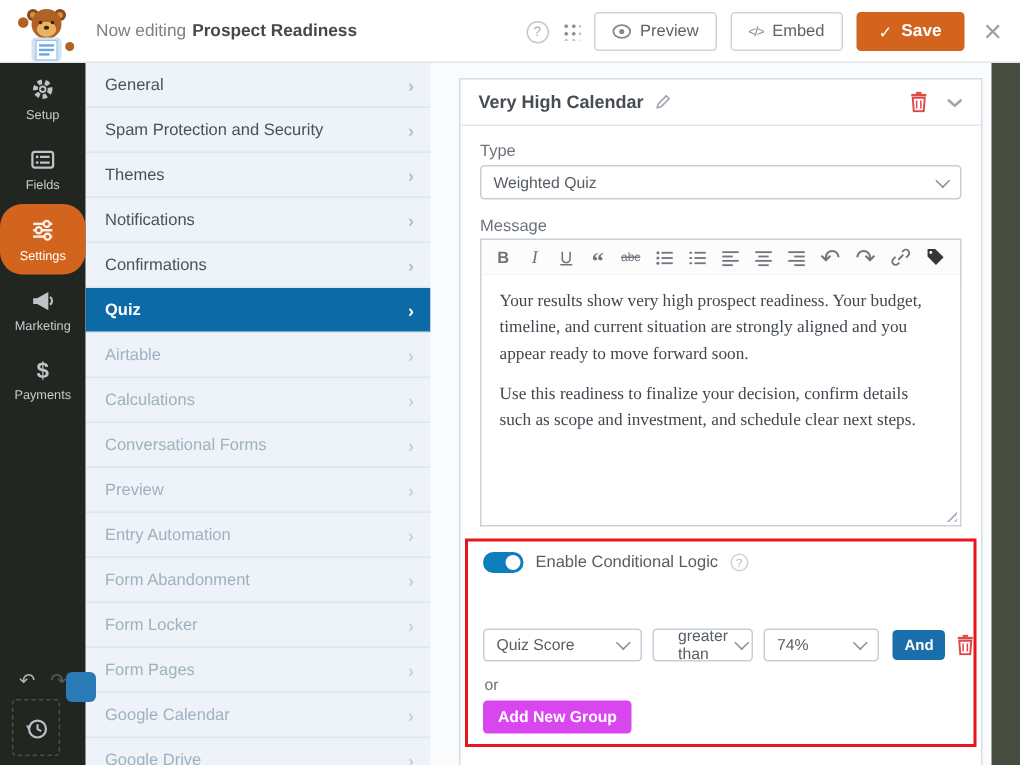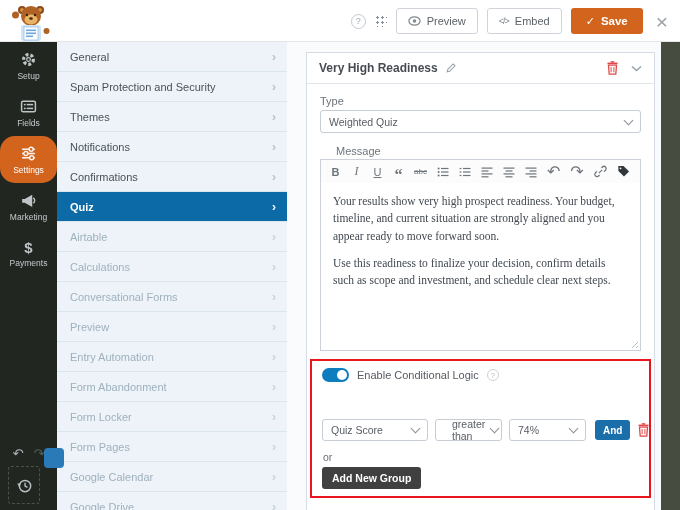--- a/index.html
+++ b/index.html
@@ -65,21 +65,21 @@
   .card-title{font-size:12px;font-weight:bold;color:#474c52;}
   .pencil{margin-left:7px;display:flex;}
   .header-actions{margin-left:auto;display:flex;align-items:center;gap:12px;}
   .label{font-size:11px;color:#6d737a;}
   .type-label{position:absolute;left:13px;top:42px;}
   .select{border:1px solid #c7cdd5;border-radius:3px;background:#fff;display:flex;align-items:center;
           justify-content:space-between;padding:0 8px;font-size:10.5px;color:#575d64;box-sizing:border-box;height:23px;}
   .chevdn{width:6px;height:6px;border-right:1.4px solid #8a9097;border-bottom:1.4px solid #8a9097;
           transform:rotate(45deg);margin-top:-3px;flex:none;margin-left:6px;}
   .type-select{position:absolute;left:13px;right:13px;top:57px;}
-  .msg-label{position:absolute;left:13px;top:92px;margin-left:16px;}
+  .msg-label{position:absolute;left:13px;top:92px;}
   .editor-tabs{position:absolute;right:13px;top:86px;display:flex;gap:4px;}
   .etab{height:18px;padding:3px 8px;border:1px solid #ccd1d9;border-radius:2px 2px 0 0;font-size:10px;
         color:#62686e;display:flex;align-items:center;box-sizing:border-box;background:#fff;margin-top:31px;}
   .etab.code{background:#f1f3f5;}
   .toolbar{position:absolute;left:13px;right:13px;top:106px;height:25px;border:1px solid #ccd1d9;
            box-sizing:border-box;background:#fcfcfd;display:flex;align-items:center;gap:10px;padding:0 9px;}
   .ti{display:flex;align-items:center;justify-content:center;color:#6e757c;min-width:11px;height:15px;}
   .ti-b{font-weight:bold;font-size:11px;}
   .ti-i{font-family:"Liberation Serif","DejaVu Serif",serif;font-style:italic;font-size:12px;}
   .ti-u{font-size:11px;text-decoration:underline;}
@@ -105,21 +105,21 @@
   .cl-row2{position:absolute;left:15px;top:336px;display:flex;align-items:center;gap:10px;}
   .sel-show{width:80px;height:22px;}
   .suffix{font-size:11px;font-style:italic;color:#6a7077;}
   .cl-row3{position:absolute;left:15px;top:366px;display:flex;align-items:center;gap:7px;}
   .sel-field{width:106px;height:22px;}
   .sel-op{width:67px;height:22px;padding-left:16px;}
   .sel-val{width:77px;height:22px;}
   .and-btn{height:20px;padding:0 8px;background:#1a6fab;color:#fff;font-size:10px;font-weight:bold;
            border-radius:3px;display:flex;align-items:center;margin-left:2px;}
   .or-text{position:absolute;left:16px;top:398px;font-size:10.5px;color:#6a7077;}
-  .add-group{position:absolute;left:15px;top:414px;height:22px;padding:0 10px;background:#404040;color:#fff;
+  .add-group{position:absolute;left:15px;top:414px;height:22px;padding:0 10px;background:#d946ef;color:#fff;
              font-size:10.5px;font-weight:bold;border-radius:3px;display:flex;align-items:center;}
 </style>
 </head>
 <body>
 
 <div class="stage">
 
   <div class="topbar">
     <svg class="logo" viewBox="0 0 44 38">
       <circle cx="13" cy="7" r="4" fill="#8a4a1f"></circle>
@@ -132,20 +132,24 @@
       <circle cx="18" cy="12" r="1.2" fill="#3a2410"></circle>
         <circle cx="26" cy="12" r="1.2" fill="#3a2410"></circle>
       <ellipse cx="22" cy="15.5" rx="1.8" ry="1.3" fill="#3a2410"></ellipse>
       <rect x="12" y="22" width="20" height="16" rx="3" fill="#cfe4f7"></rect>
       <rect x="15" y="24" width="14" height="13" fill="#fff" stroke="#9cc4ea" stroke-width="0.8"></rect>
       <rect x="17" y="26.5" width="10" height="1.6" fill="#6ea8dd"></rect>
       <rect x="17" y="29.5" width="10" height="1.6" fill="#6ea8dd"></rect>
       <rect x="17" y="32.5" width="7" height="1.6" fill="#6ea8dd"></rect>
       <circle cx="37.5" cy="28" r="3" fill="#b06225"></circle>
     </svg>
+    <div class="now-editing">
+      <span>Now editing</span>
+      <b>Prospect Readiness</b>
+    </div>
     <div class="topbar-right">
       <div class="icon-help">?</div>
       <div class="icon-grid"></div>
       <div class="tb-btn">
         <svg width="13" height="10" viewBox="0 0 13 10">
           <ellipse cx="6.5" cy="5" rx="5.6" ry="4.2" fill="none" stroke="#82888f" stroke-width="1.2"></ellipse>
           <circle cx="6.5" cy="5" r="1.7" fill="#82888f"></circle>
         </svg>
         <span>Preview</span>
       </div>
@@ -280,21 +284,21 @@
     <div class="menu-row disabled">
         <span>Google Drive</span>
         <span class="chev">›</span>
       </div>
   </div>
 
   <div class="main">
     <div class="card">
 
       <div class="card-header">
-        <span class="card-title">Very High Readiness</span>
+        <span class="card-title">Very High Calendar</span>
         <span class="pencil">
           <svg width="12" height="12" viewBox="0 0 14 14">
             <path d="M2.5 11.5 l0.8-3 6.2-6.2 2.2 2.2-6.2 6.2 z" fill="none" stroke="#9aa1a9" stroke-width="1.2"></path>
           </svg>
         </span>
         <span class="header-actions">
           <svg width="13" height="14" viewBox="0 0 12 14">
             <rect x="1" y="1.6" width="10" height="1.6" fill="#e04848"></rect>
             <rect x="4.2" y="0.2" width="3.6" height="1.4" fill="#e04848"></rect>
             <path d="M2 4.2 h8 l-0.7 9 h-6.6 Z" fill="none" stroke="#e04848" stroke-width="1.3"></path>

